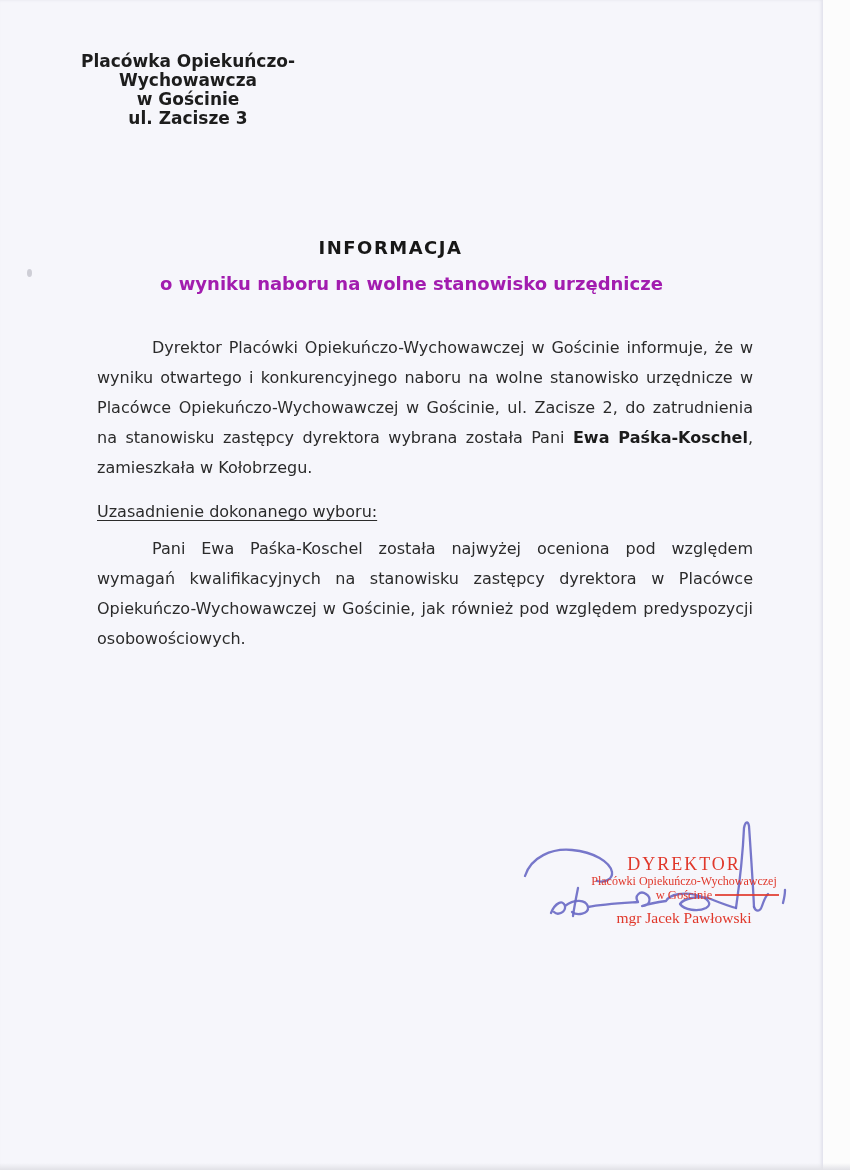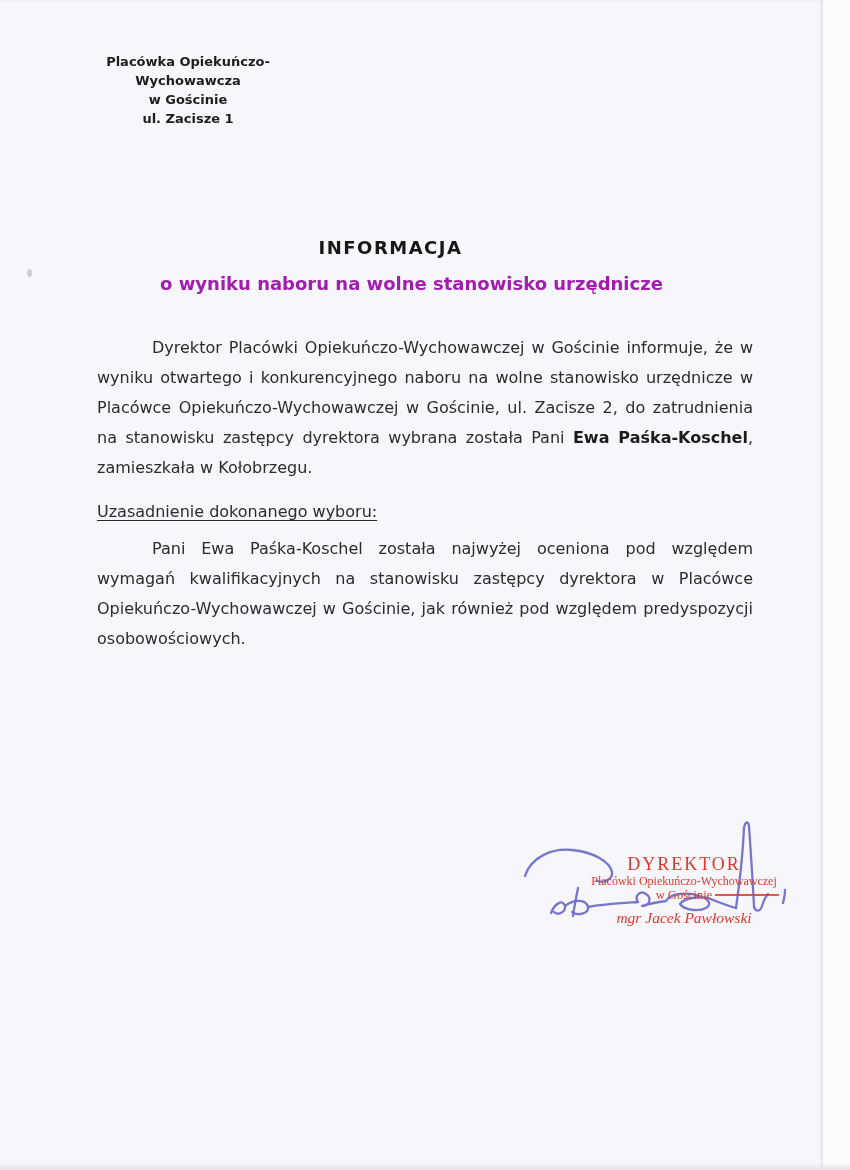--- a/index.html
+++ b/index.html
@@ -10,21 +10,21 @@
     --sig-blue:#6b6bc6;
   }
   html,body{margin:0;padding:0;}
   body{width:850px;height:1170px;overflow:hidden;background:var(--scanner);
        font-family:"DejaVu Sans","Liberation Sans",sans-serif;color:var(--ink);}
   .page{position:relative;width:850px;height:1170px;background:var(--scanner);}
   .paper{position:absolute;left:0;top:0;width:823px;height:1170px;background:var(--paper);
          box-shadow:inset -2px 0 3px rgba(190,190,205,.35);}
   
   .sender{position:absolute;left:62px;top:52px;width:252px;text-align:center;
-          font-weight:bold;font-size:13px;line-height:19px;color:#1d1d1d;}
+          font-weight:bold;font-size:17px;line-height:19px;color:#1d1d1d;}
   
   .dateline{position:absolute;top:112px;right:104px;font-size:15.5px;color:#242424;}
   
   .title{position:absolute;left:0;top:237px;width:781px;text-align:center;
          font-size:18px;font-weight:bold;letter-spacing:1.5px;color:#171717;}
   .subtitle{position:absolute;left:0;top:273px;width:823px;text-align:center;
             font-size:18px;font-weight:bold;color:#a21caf;}
   
   .bodytext{position:absolute;left:90px;top:326px;width:670px;
             font-size:16px;line-height:30px;text-align:justify;color:var(--ink);}
@@ -40,37 +40,37 @@
              stroke-linejoin:round;opacity:.92;}
   .stamp{position:absolute;left:551px;top:855px;width:260px;text-align:center;
          color:var(--stamp-red);font-family:"Liberation Serif","DejaVu Serif",serif;}
   .stamp-l1{font-size:18px;letter-spacing:2px;line-height:19px;}
   .stamp-l2{font-size:12px;line-height:14px;}
   .stamp-l3{font-size:12.5px;line-height:14px;}
   .stamp-dash{position:absolute;left:712px;top:894px;width:64px;height:2px;
               background:var(--stamp-red);opacity:.85;}
   .stamp-name{position:absolute;left:570px;top:909px;width:222px;text-align:center;
               color:var(--stamp-red);font-family:"Liberation Serif","DejaVu Serif",serif;
-              font-style:italic;font-size:15.5px;}
+              font-size:15.5px;}
   
   .speck{position:absolute;left:27px;top:269px;width:5px;height:8px;border-radius:50%;
          background:#b9b9c2;opacity:.65;}
   .bottom-edge{position:absolute;left:0;bottom:0;width:850px;height:7px;
                background:linear-gradient(to bottom,rgba(220,220,226,0),#e2e2e7);}
 </style>
 </head>
 <body>
 
 <div class="page">
   <div class="paper"></div>
 
   <div class="sender">
     <div>Placówka Opiekuńczo-Wychowawcza</div>
     <div>w Gościnie</div>
-    <div>ul. Zacisze 1</div>
+    <div>ul. Zacisze 3</div>
   </div>
 
 
   <div class="title">INFORMACJA</div>
   <div class="subtitle">o wyniku naboru na wolne stanowisko urzędnicze</div>
 
   <div class="bodytext">
     <p class="para"><span>Dyrektor Placówki Opiekuńczo-Wychowawczej w Gościnie informuje, że w wyniku otwartego i konkurencyjnego naboru na wolne stanowisko urzędnicze w Placówce Opiekuńczo-Wychowawczej w Gościnie, ul. Zacisze 2, do zatrudnienia na stanowisku zastępcy dyrektora wybrana została Pani </span><span class="bold-name">Ewa Paśka-Koschel</span><span>, zamieszkała w Kołobrzegu.</span></p>
     <p class="heading">Uzasadnienie dokonanego wyboru:</p>
     <p class="para">Pani Ewa Paśka-Koschel została najwyżej oceniona pod względem wymagań kwalifikacyjnych na stanowisku zastępcy dyrektora w Placówce Opiekuńczo-Wychowawczej w Gościnie, jak również pod względem predyspozycji osobowościowych.</p>

